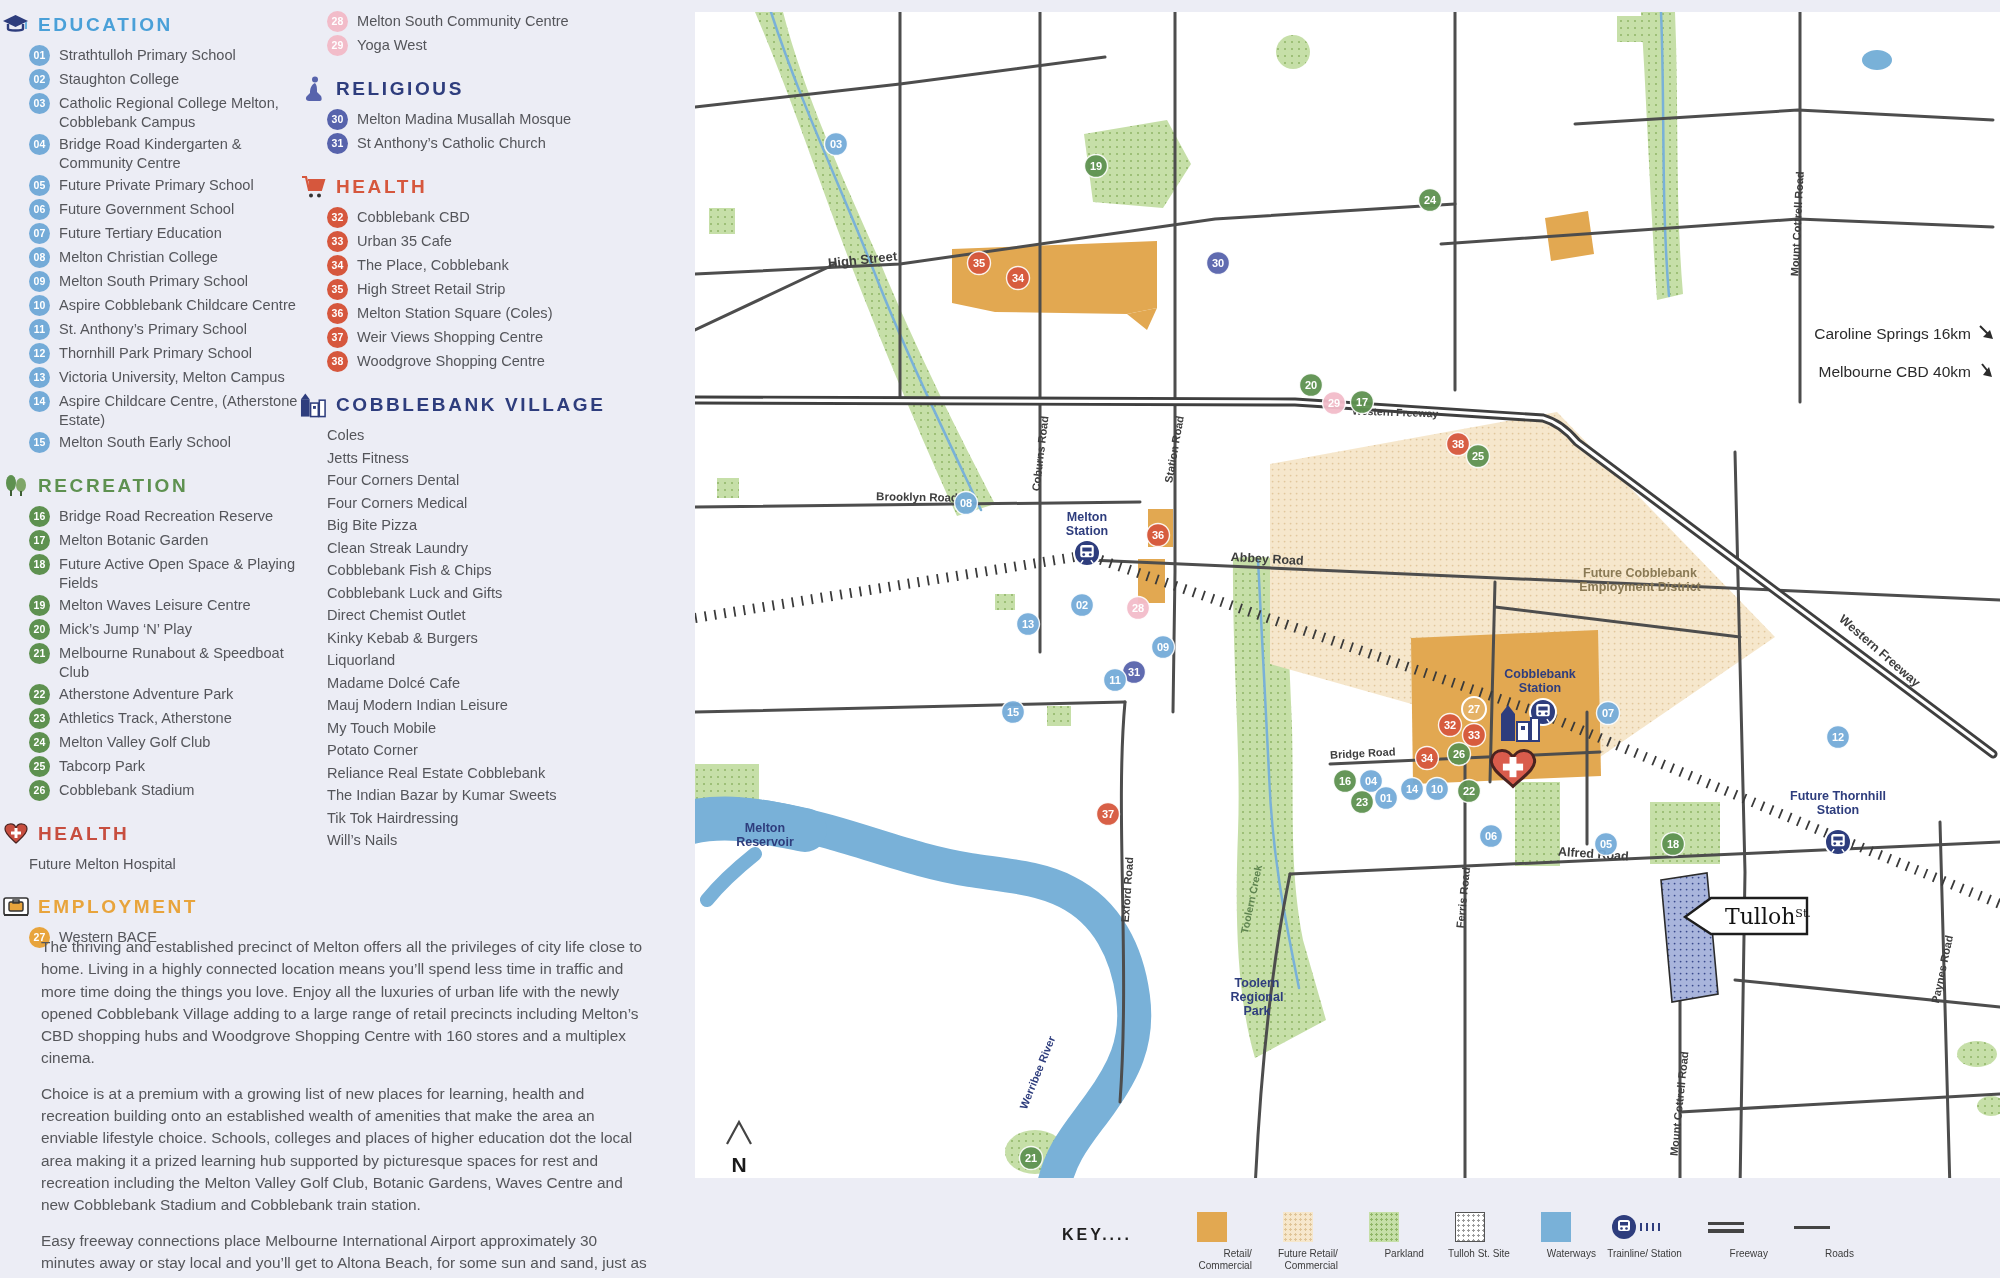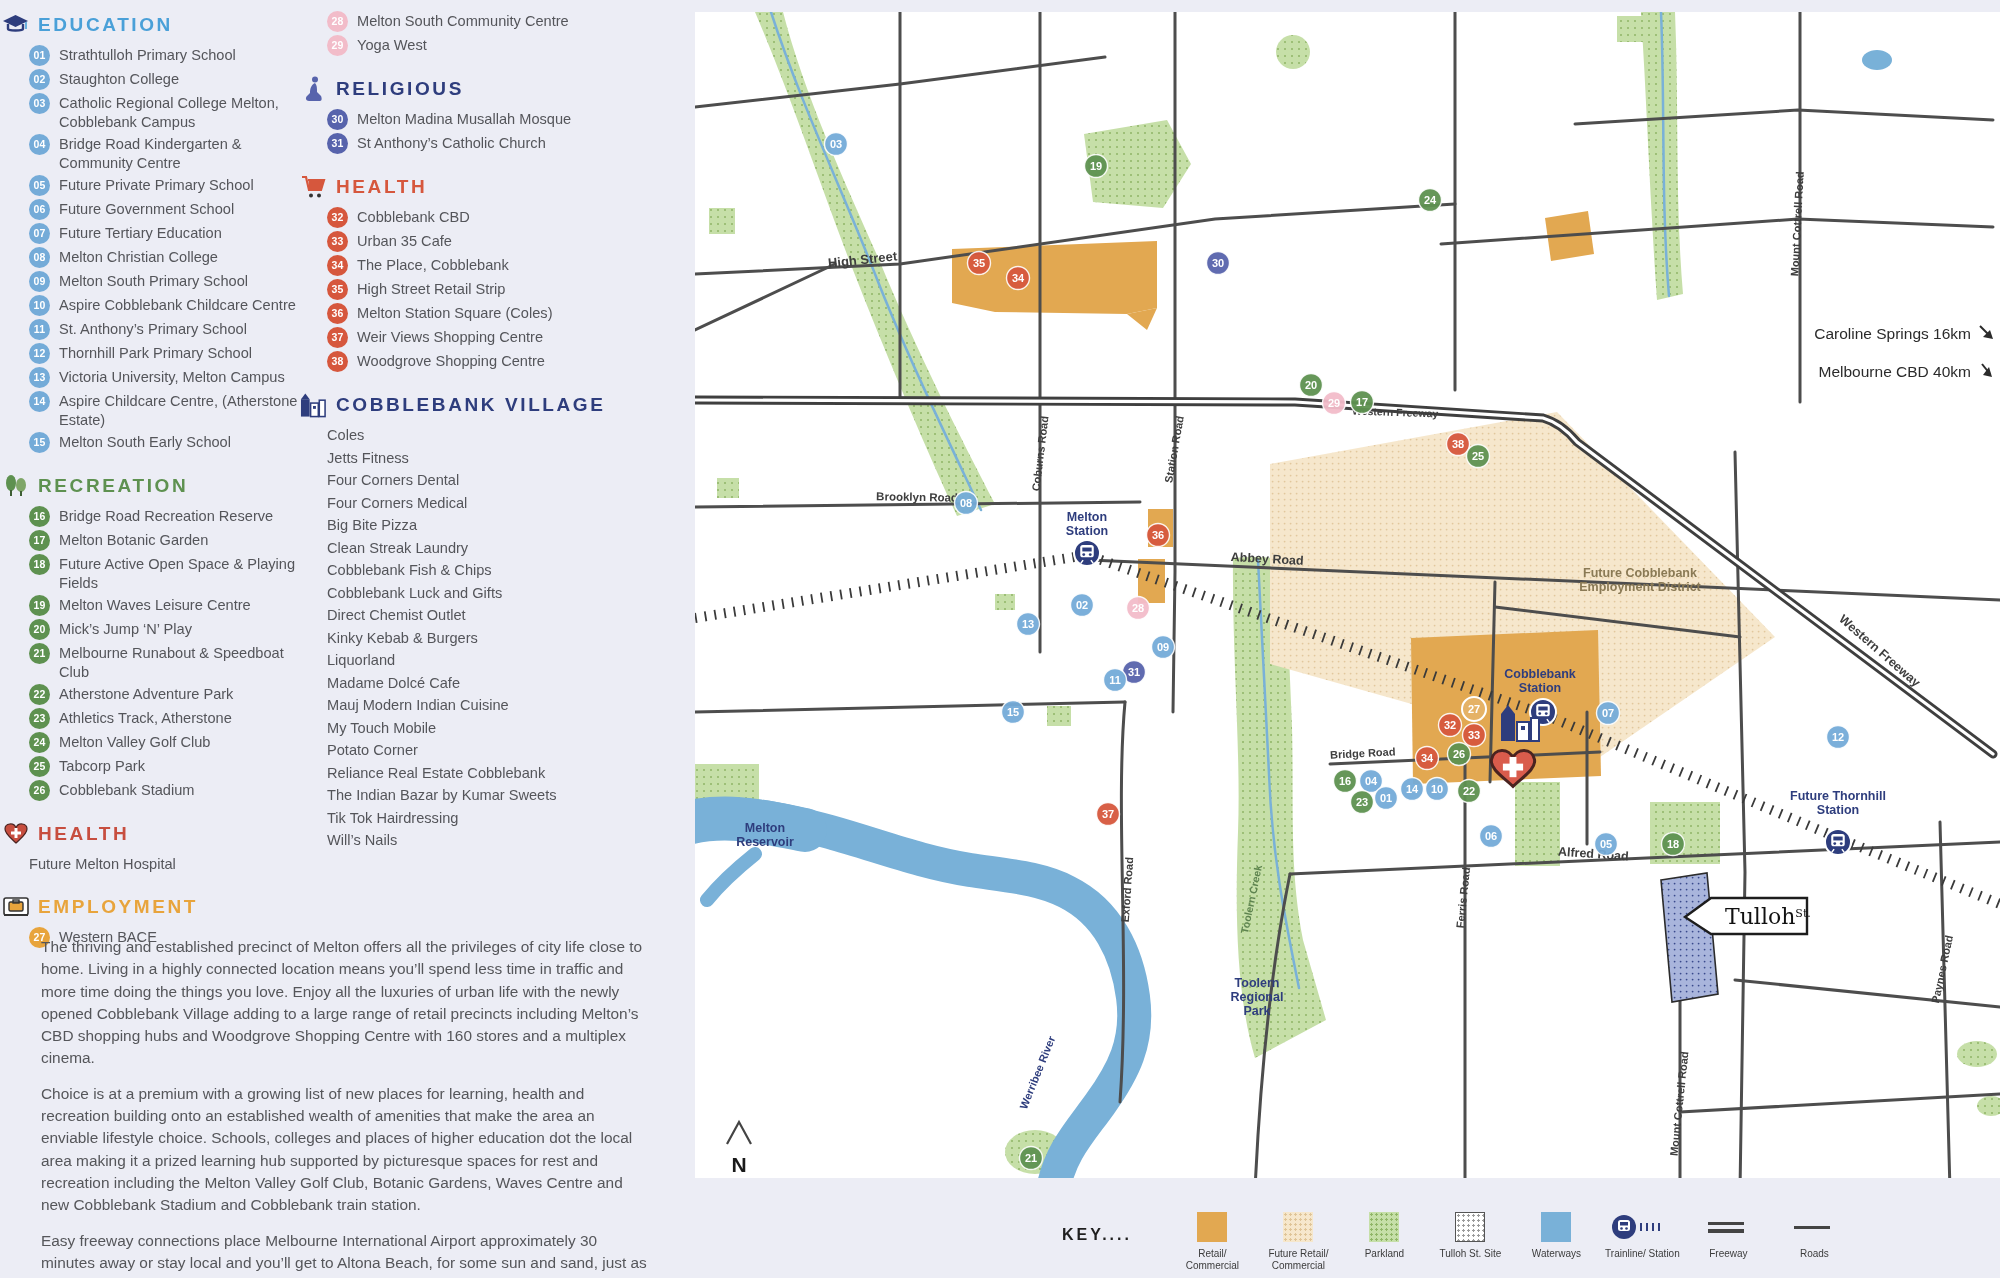--- a/index.html
+++ b/index.html
@@ -25,21 +25,21 @@
   #paras{position:absolute;left:25px;top:936px;width:628px;color:#55565A;font-size:15.4px;line-height:22.3px;}
   #paras p{margin:0 0 13px 16px;}
 
   
   #map-wrap{position:absolute;left:695px;top:12px;width:1305px;height:1166px;background:#fff;}
   #map-svg{display:block;}
 
   
   #key{position:absolute;left:1062px;top:1204px;width:930px;display:flex;align-items:flex-start;gap:7px;}
   #key-title{font-weight:bold;font-size:16px;letter-spacing:3px;color:#1f1f1f;margin:22px 34px 0 0;}
-  .key-item{width:79px;text-align:center;}
+  .key-item{width:79px;text-align:right;}
   .key-swatch{width:30px;height:30px;margin:8px auto 0 auto;box-sizing:border-box;}
   .key-label{margin-top:6px;font-size:10px;line-height:1.18;color:#3c3c3c;}
   .sw-retail{background:#E2A851;}
   .sw-future{background:#F6E7CC;background-image:radial-gradient(#DFC497 1px, transparent 1.2px);background-size:5px 5px;}
   .sw-park{background:#C6DFA8;background-image:radial-gradient(#8FB566 1px, transparent 1.2px);background-size:5px 5px;}
   .sw-tulloh{background:#fff;border:1px solid #555;background-image:radial-gradient(#9a9a9a 1px, transparent 1.2px);background-size:5px 5px;}
   .sw-water{background:#79B1D8;}
   .sw-train{background:transparent;display:flex;align-items:center;justify-content:center;width:62px;}
   .sw-line{background:transparent;display:flex;flex-direction:column;justify-content:center;gap:4px;width:40px;}
   .bar{height:3.5px;background:#444;width:36px;}
@@ -341,21 +341,21 @@
           <div class="leg-row">
             <span class="leg-label">Kinky Kebab &amp; Burgers</span>
           </div>
           <div class="leg-row">
             <span class="leg-label">Liquorland</span>
           </div>
           <div class="leg-row">
             <span class="leg-label">Madame Dolcé Cafe</span>
           </div>
           <div class="leg-row">
-            <span class="leg-label">Mauj Modern Indian Cuisine</span>
+            <span class="leg-label">Mauj Modern Indian Leisure</span>
           </div>
           <div class="leg-row">
             <span class="leg-label">My Touch Mobile</span>
           </div>
           <div class="leg-row">
             <span class="leg-label">Potato Corner</span>
           </div>
           <div class="leg-row">
             <span class="leg-label">Reliance Real Estate Cobblebank</span>
           </div>

